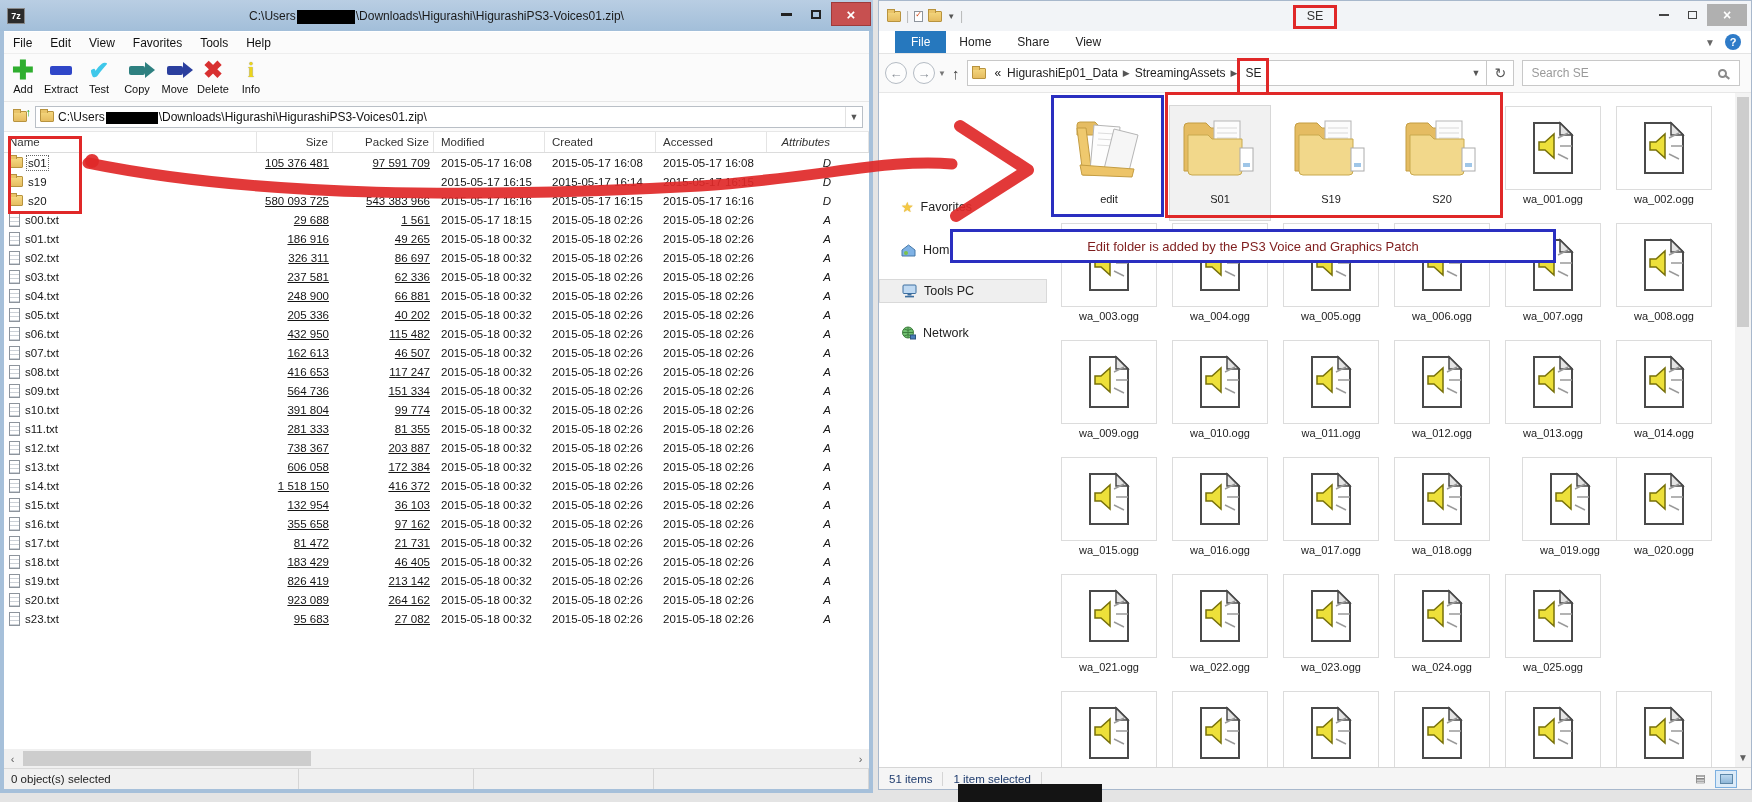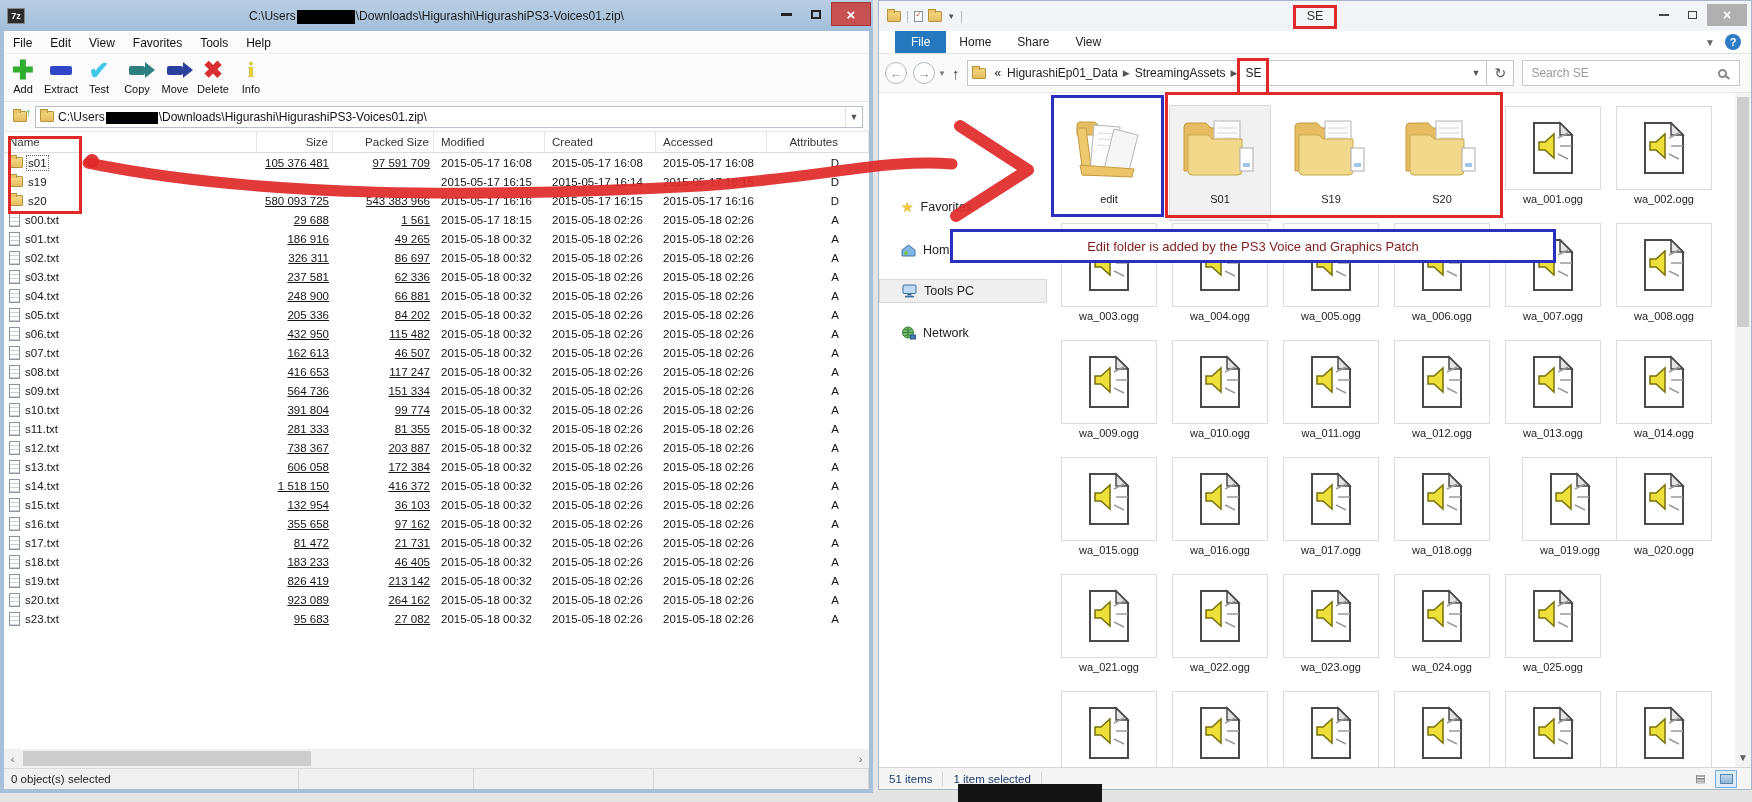--- a/index.html
+++ b/index.html
@@ -63,21 +63,21 @@
   .zcombo .drop { margin-left:auto; width:17px; height:100%; display:flex; align-items:center;
     justify-content:center; color:#555; font-size:9px; border-left:1px solid #e2e2e2; }
 
   .zhead { position:absolute; left:0; top:128px; width:865px; height:21px; background:#fff;
     display:flex; align-items:center; font-size:11.5px; color:#333; border-bottom:1px solid #dcdcdc; }
   .zhead > span { border-right:1px solid #e4e4e4; height:100%; display:flex; align-items:center; }
   .c-name { width:253px; padding-left:5px; }
   .c-size { width:76px; justify-content:flex-end; text-align:right; padding-right:4px; }
   .c-pack { width:101px; justify-content:flex-end; text-align:right; padding-right:4px; }
   .c-date { width:111px; padding-left:7px; }
-  .c-attr { flex:1; justify-content:flex-end; text-align:right; padding-right:30px; }
+  .c-attr { flex:1; justify-content:flex-end; text-align:right; padding-right:38px;font-style:italic; }
 
   .zlist { position:absolute; left:0; top:149px; width:865px; height:596px; background:#fff;
     overflow:hidden; }
   .zrow { display:flex; align-items:center; height:19px; font-size:11.5px; color:#151515; }
   .zrow .c-name { display:flex; align-items:center; gap:5px; }
   .zrow .c-size,.zrow .c-pack { display:block;text-decoration:underline; }
   .zrow .c-date,.zrow .c-attr { display:block; }
   .fi { flex:0 0 auto; }
   .fi.folder { width:14px; height:11px; border:1px solid #b8933e;
     background:linear-gradient(#f6da84,#e6bd61); border-radius:1px; position:relative; }
@@ -400,21 +400,21 @@
         <span class="c-date">2015-05-18 02:26</span>
         <span class="c-date">2015-05-18 02:26</span>
         <span class="c-attr">A</span>
       </div>
       <div class="zrow">
         <span class="c-name">
           <i class="fi txt"></i>
           <span class="nm">s05.txt</span>
         </span>
         <span class="c-size">205 336</span>
-        <span class="c-pack">84 202</span>
+        <span class="c-pack">40 202</span>
         <span class="c-date">2015-05-18 00:32</span>
         <span class="c-date">2015-05-18 02:26</span>
         <span class="c-date">2015-05-18 02:26</span>
         <span class="c-attr">A</span>
       </div>
       <div class="zrow">
         <span class="c-name">
           <i class="fi txt"></i>
           <span class="nm">s06.txt</span>
         </span>
@@ -555,21 +555,21 @@
         <span class="c-date">2015-05-18 00:32</span>
         <span class="c-date">2015-05-18 02:26</span>
         <span class="c-date">2015-05-18 02:26</span>
         <span class="c-attr">A</span>
       </div>
       <div class="zrow">
         <span class="c-name">
           <i class="fi txt"></i>
           <span class="nm">s18.txt</span>
         </span>
-        <span class="c-size">183 233</span>
+        <span class="c-size">183 429</span>
         <span class="c-pack">46 405</span>
         <span class="c-date">2015-05-18 00:32</span>
         <span class="c-date">2015-05-18 02:26</span>
         <span class="c-date">2015-05-18 02:26</span>
         <span class="c-attr">A</span>
       </div>
       <div class="zrow">
         <span class="c-name">
           <i class="fi txt"></i>
           <span class="nm">s19.txt</span>

